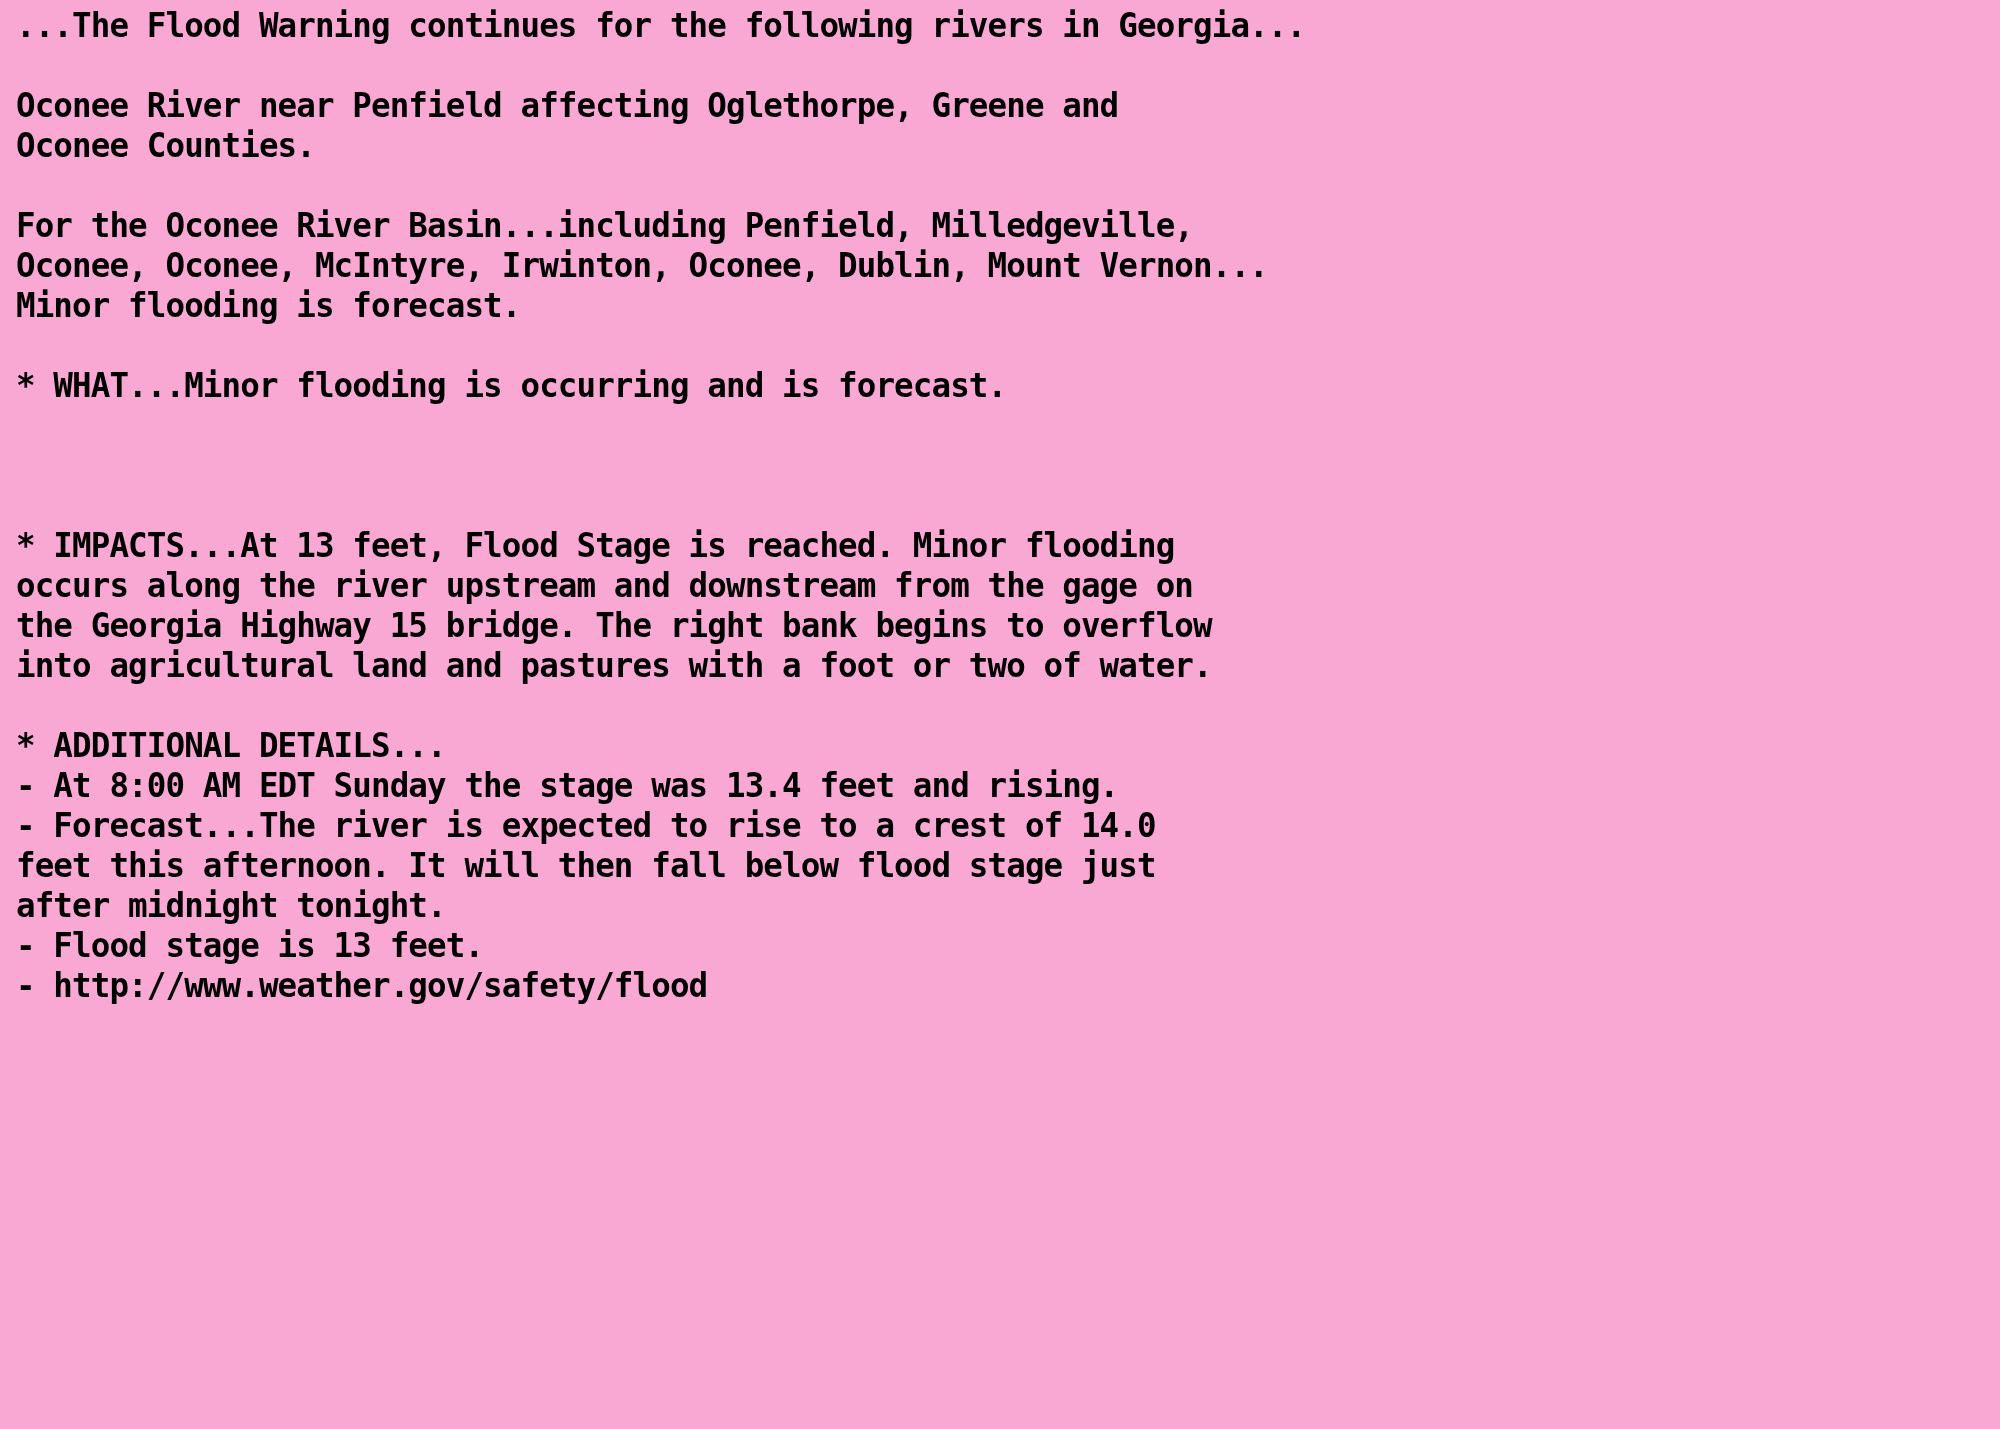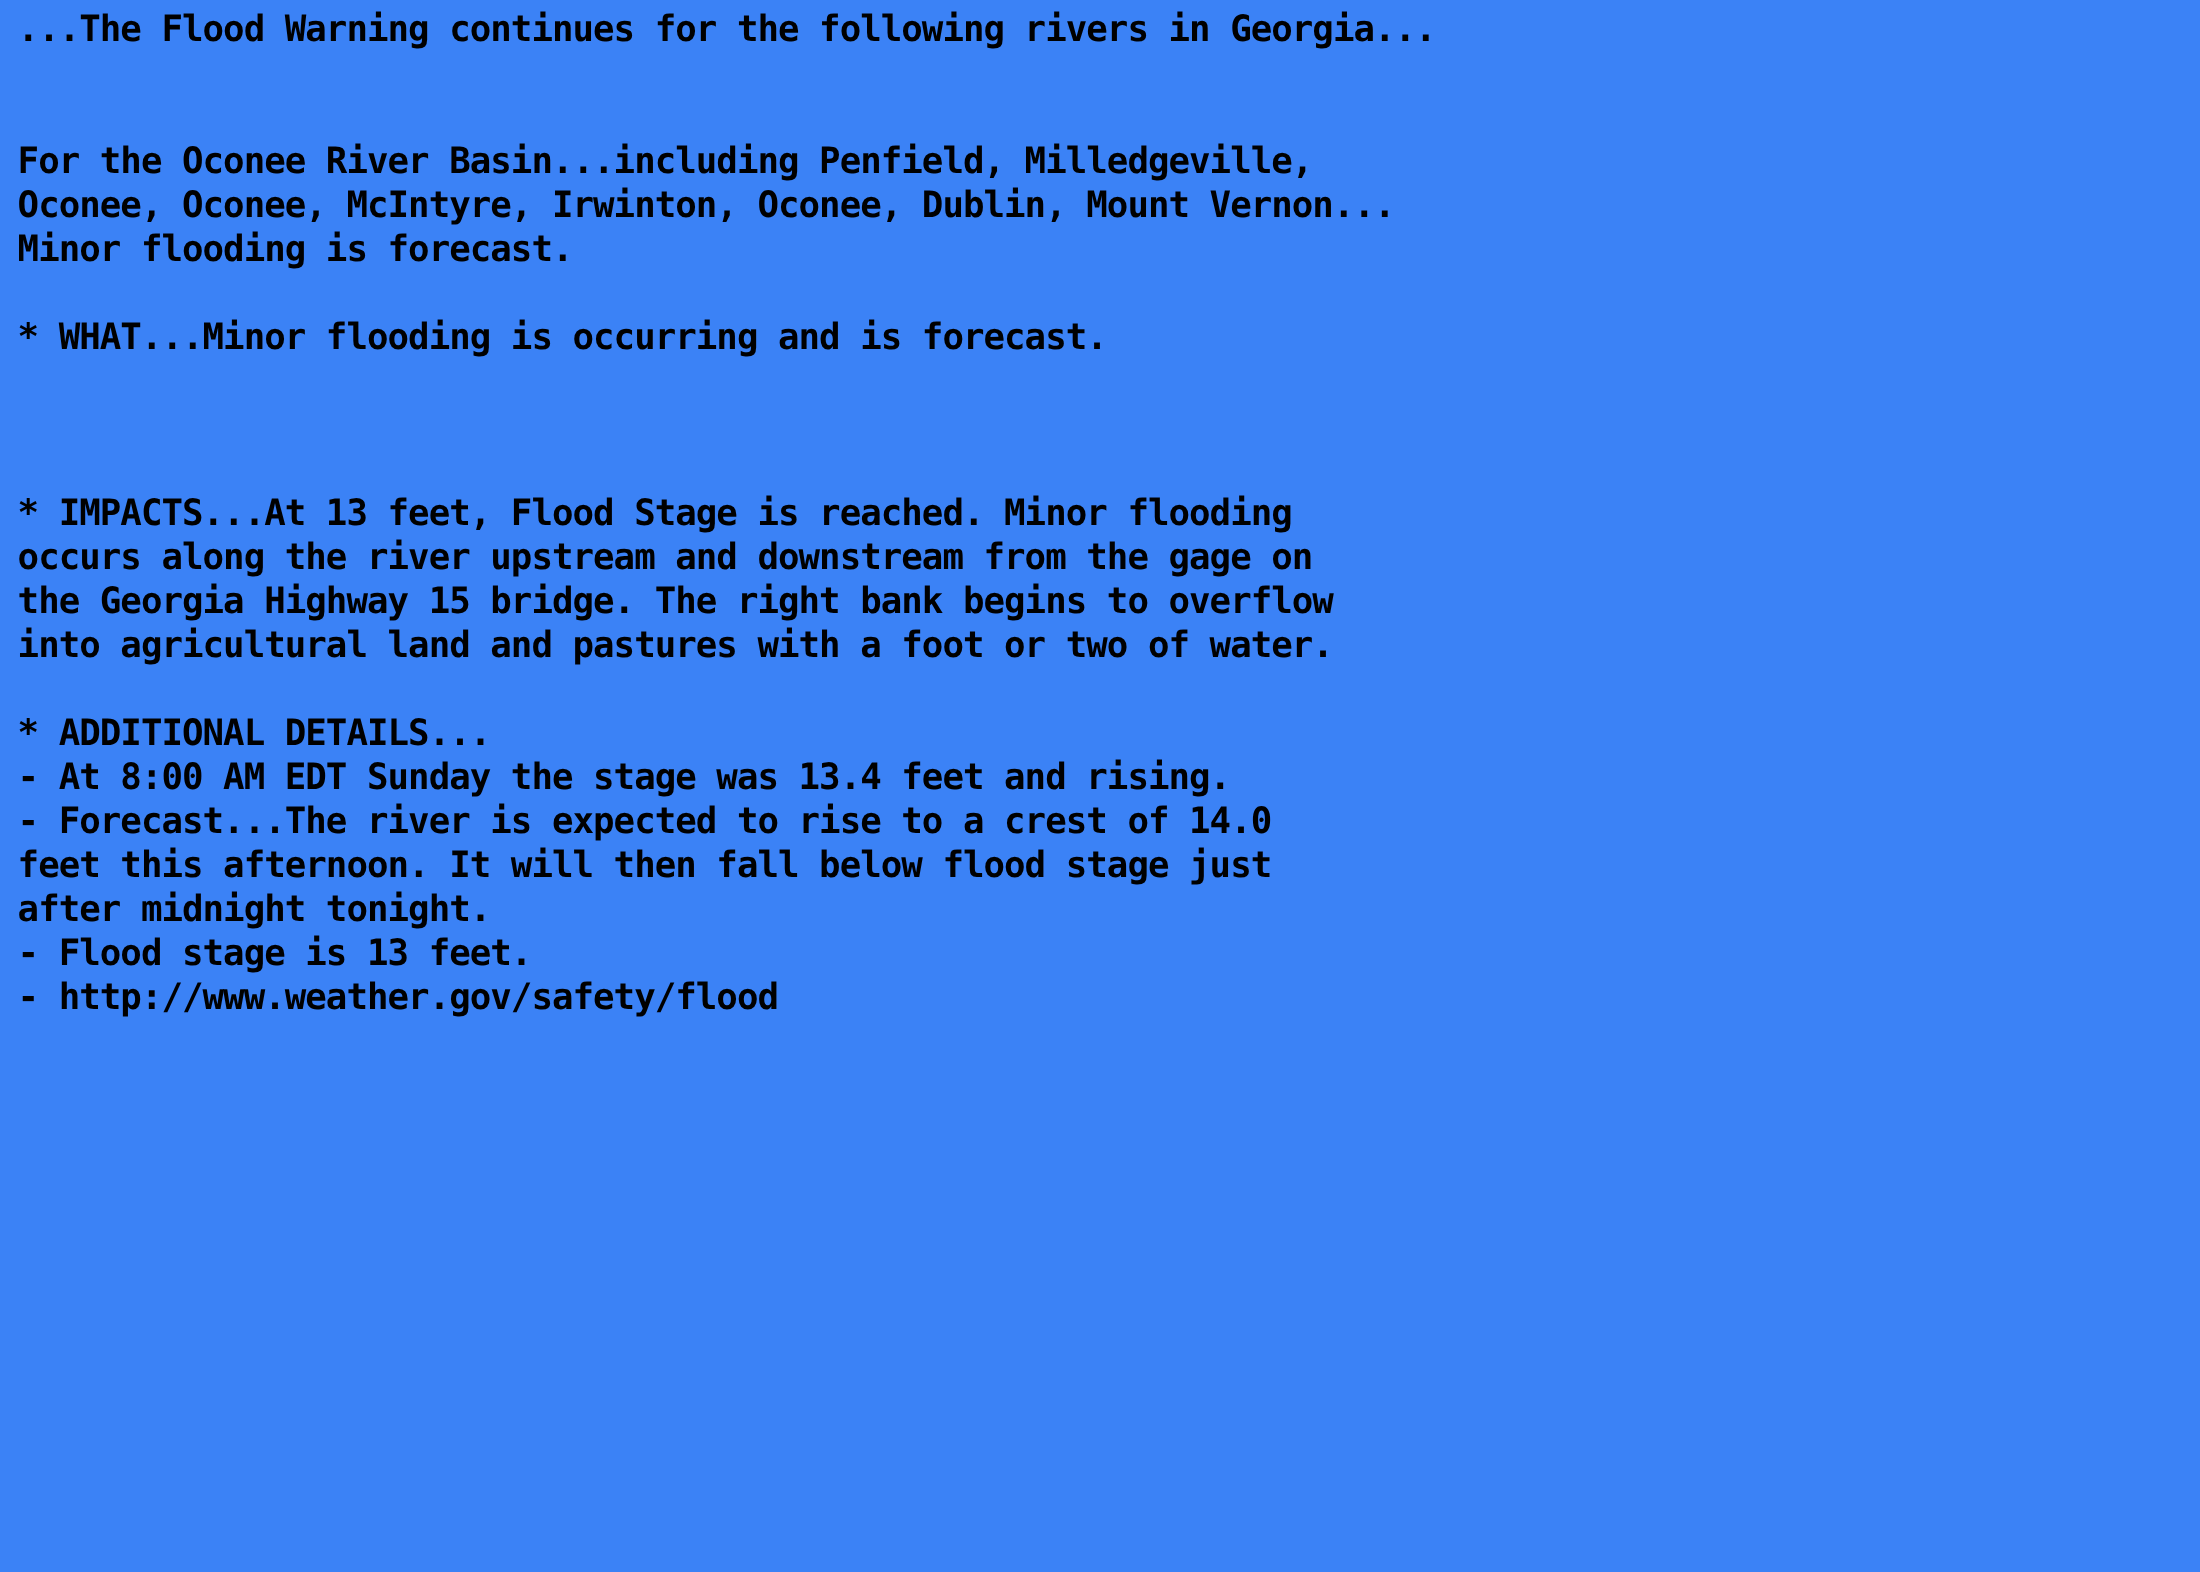--- a/index.html
+++ b/index.html
@@ -12,21 +12,21 @@
     width: 2000px;
     height: 1429px;
     overflow: hidden;
     font-family: "DejaVu Sans Mono", "Liberation Mono", monospace;
   }
 
   #product {
     position: relative;
     width: 2000px;
     height: 1429px;
-    background: #3b82f6;
+    background: #f9a8d4;
     padding: 0;
     box-sizing: border-box;
   }
 
   .doc {
     position: absolute;
     left: 16px;
     top: 6px;
     width: 1968px;
   }
@@ -60,20 +60,24 @@
 <body>
 
 <div id="product">
   <div class="doc">
 
     <div class="block">
       <span class="line">...The Flood Warning continues for the following rivers in Georgia...</span>
     </div>
     <span class="line blank"> </span>
 
+    <div class="block">
+      <span class="line">Oconee River near Penfield affecting Oglethorpe, Greene and</span>
+      <span class="line">Oconee Counties.</span>
+    </div>
     <span class="line blank"> </span>
 
     <div class="block">
       <span class="line">For the Oconee River Basin...including Penfield, Milledgeville,</span>
       <span class="line">Oconee, Oconee, McIntyre, Irwinton, Oconee, Dublin, Mount Vernon...</span>
       <span class="line">Minor flooding is forecast.</span>
     </div>
     <span class="line blank"> </span>
 
     <div class="block">

